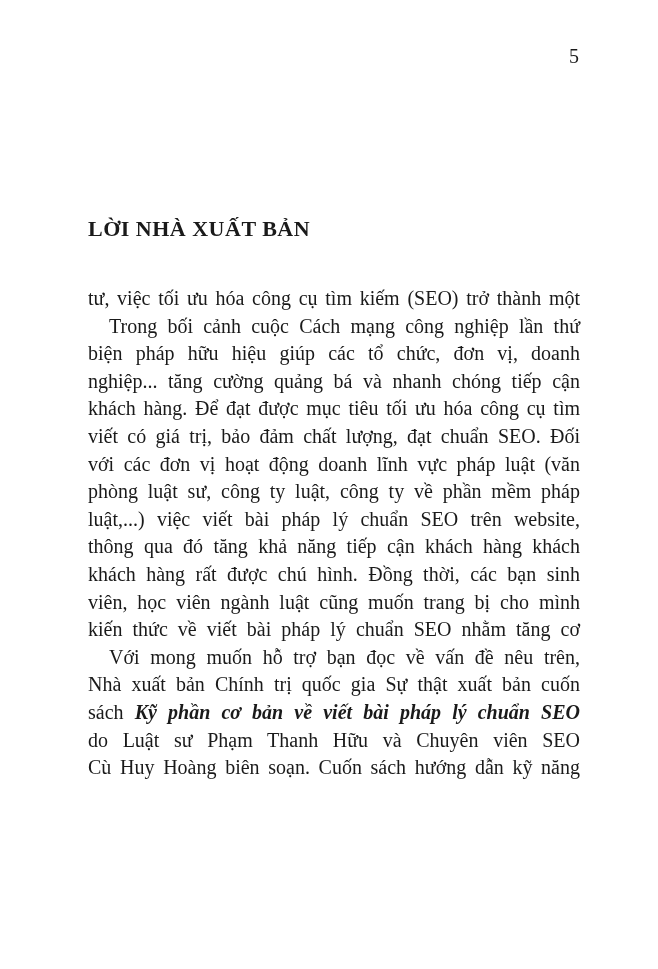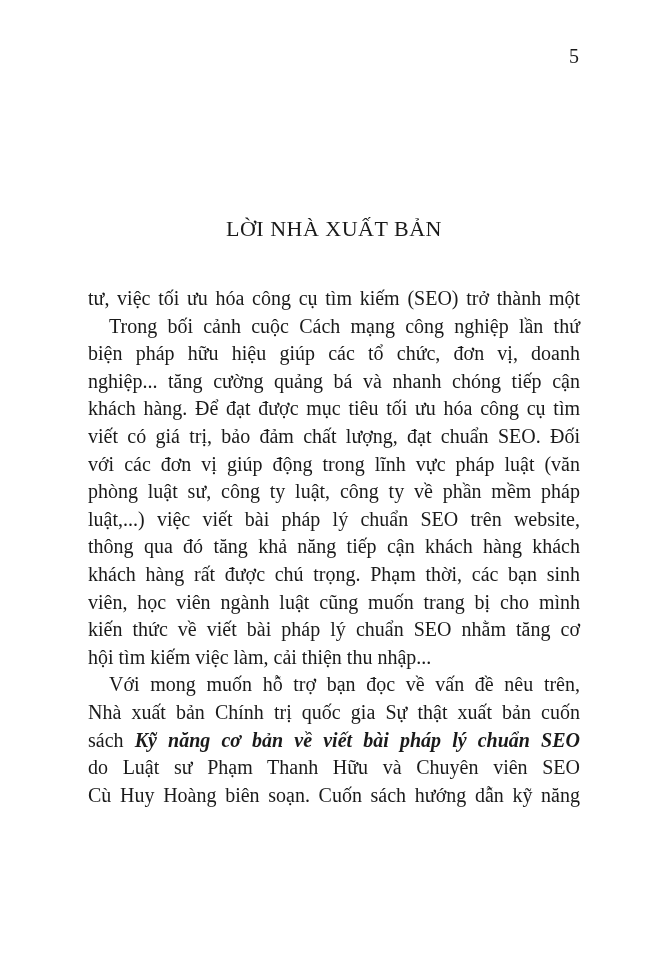--- a/index.html
+++ b/index.html
@@ -25,22 +25,21 @@
     top: 45px;
     right: 79px;
     font-size: 20px;
     line-height: 1.1;
   }
   .heading {
     position: absolute;
     top: 216px;
     left: 88px;
     width: 492px;
-    text-align: center;
-    font-weight: normal;
+    font-weight: bold;
     font-size: 22px;
     letter-spacing: 0.5px;
     line-height: 1.2;
     white-space: nowrap;
   }
   .body-text {
     position: absolute;
     top: 285px;
     left: 88px;
     width: 492px;
@@ -72,30 +71,29 @@
   <h1 class="heading" style="margin:0; font-size:22px;">LỜI NHÀ XUẤT BẢN</h1>
 
   <div class="body-text">
 
     <div class="line">tư, việc tối ưu hóa công cụ tìm kiếm (SEO) trở thành một</div>
     <div class="line indent">Trong bối cảnh cuộc Cách mạng công nghiệp lần thứ</div>
     <div class="line">biện pháp hữu hiệu giúp các tổ chức, đơn vị, doanh</div>
     <div class="line">nghiệp... tăng cường quảng bá và nhanh chóng tiếp cận</div>
     <div class="line">khách hàng. Để đạt được mục tiêu tối ưu hóa công cụ tìm</div>
     <div class="line">viết có giá trị, bảo đảm chất lượng, đạt chuẩn SEO. Đối</div>
-    <div class="line">với các đơn vị giúp động trong lĩnh vực pháp luật (văn</div>
+    <div class="line">với các đơn vị hoạt động doanh lĩnh vực pháp luật (văn</div>
     <div class="line">phòng luật sư, công ty luật, công ty về phần mềm pháp</div>
     <div class="line">luật,...) việc viết bài pháp lý chuẩn SEO trên website,</div>
     <div class="line">thông qua đó tăng khả năng tiếp cận khách hàng khách</div>
-    <div class="line">khách hàng rất được chú trọng. Phạm thời, các bạn sinh</div>
+    <div class="line">khách hàng rất được chú hình. Đồng thời, các bạn sinh</div>
     <div class="line">viên, học viên ngành luật cũng muốn trang bị cho mình</div>
     <div class="line">kiến thức về viết bài pháp lý chuẩn SEO nhằm tăng cơ</div>
-    <div class="line para-end">hội tìm kiếm việc làm, cải thiện thu nhập...</div>
 
     <div class="line indent">Với mong muốn hỗ trợ bạn đọc về vấn đề nêu trên,</div>
     <div class="line">Nhà xuất bản Chính trị quốc gia Sự thật xuất bản cuốn</div>
-    <div class="line"><span>sách </span><span class="book-title">Kỹ năng cơ bản về viết bài pháp lý chuẩn SEO</span></div>
+    <div class="line"><span>sách </span><span class="book-title">Kỹ phần cơ bản về viết bài pháp lý chuẩn SEO</span></div>
     <div class="line">do Luật sư Phạm Thanh Hữu và Chuyên viên SEO</div>
     <div class="line">Cù Huy Hoàng biên soạn. Cuốn sách hướng dẫn kỹ năng</div>
 
   </div>
 
 </div>
 
 </body></html>

